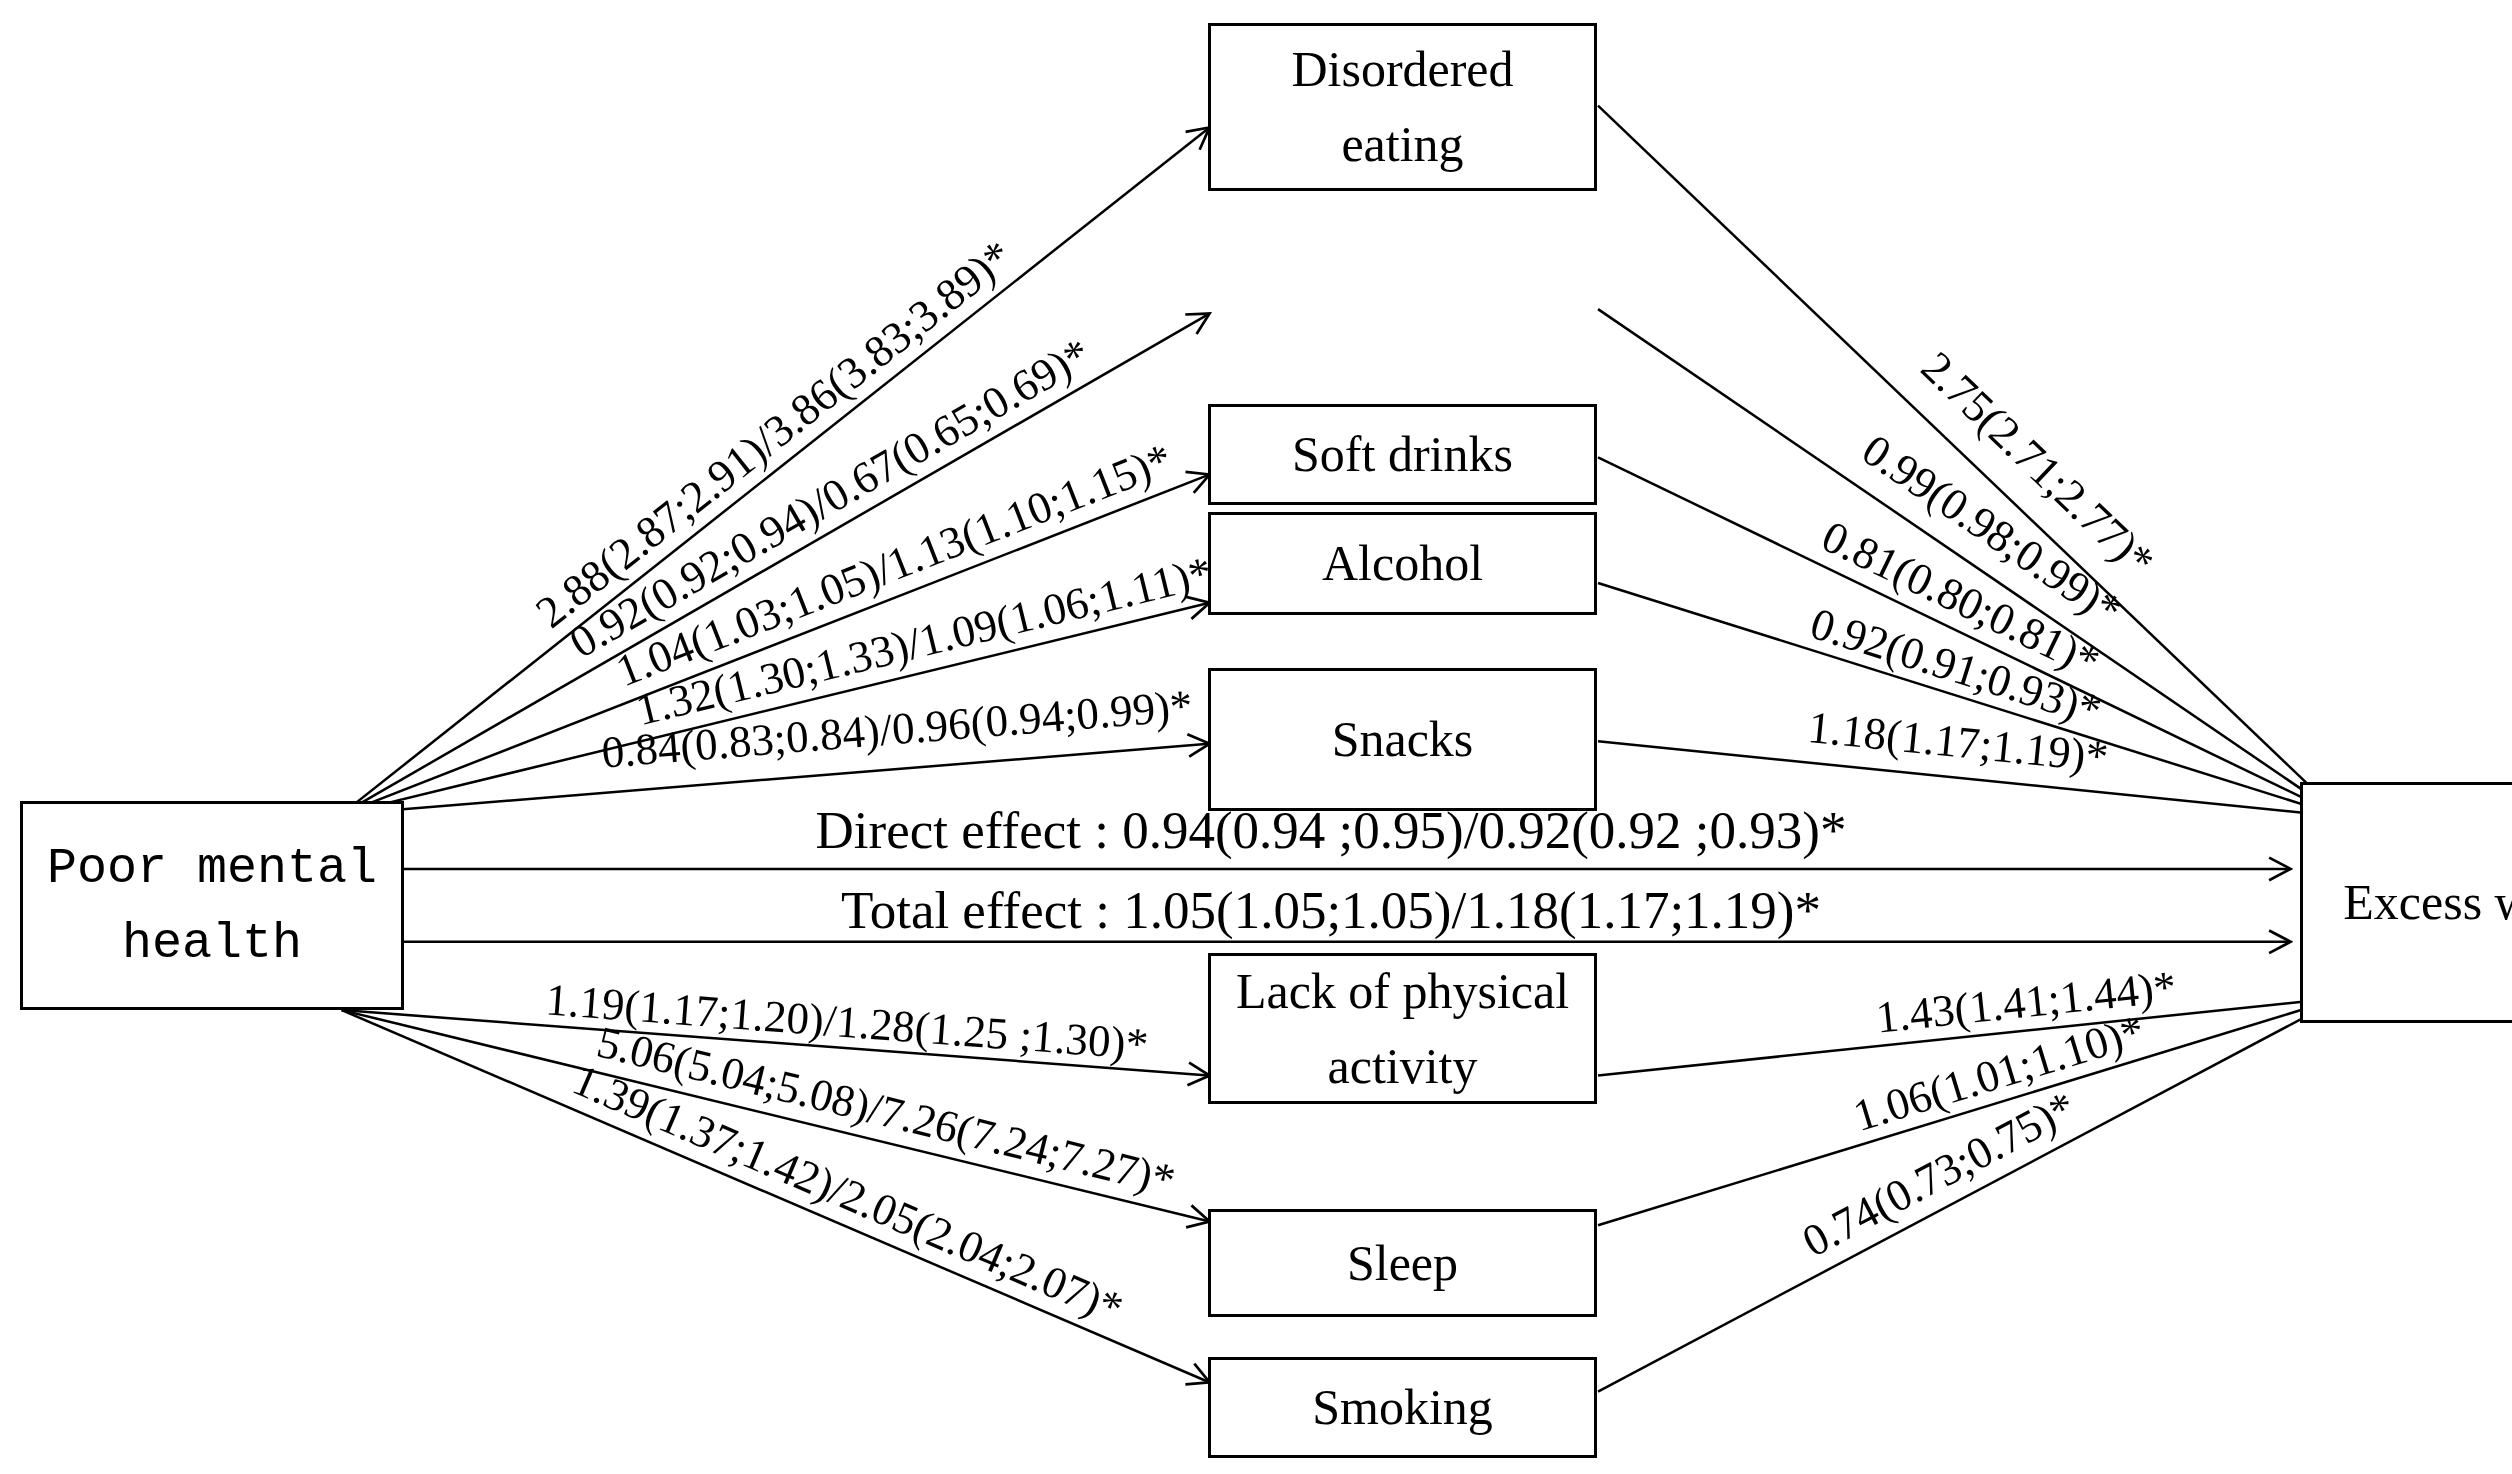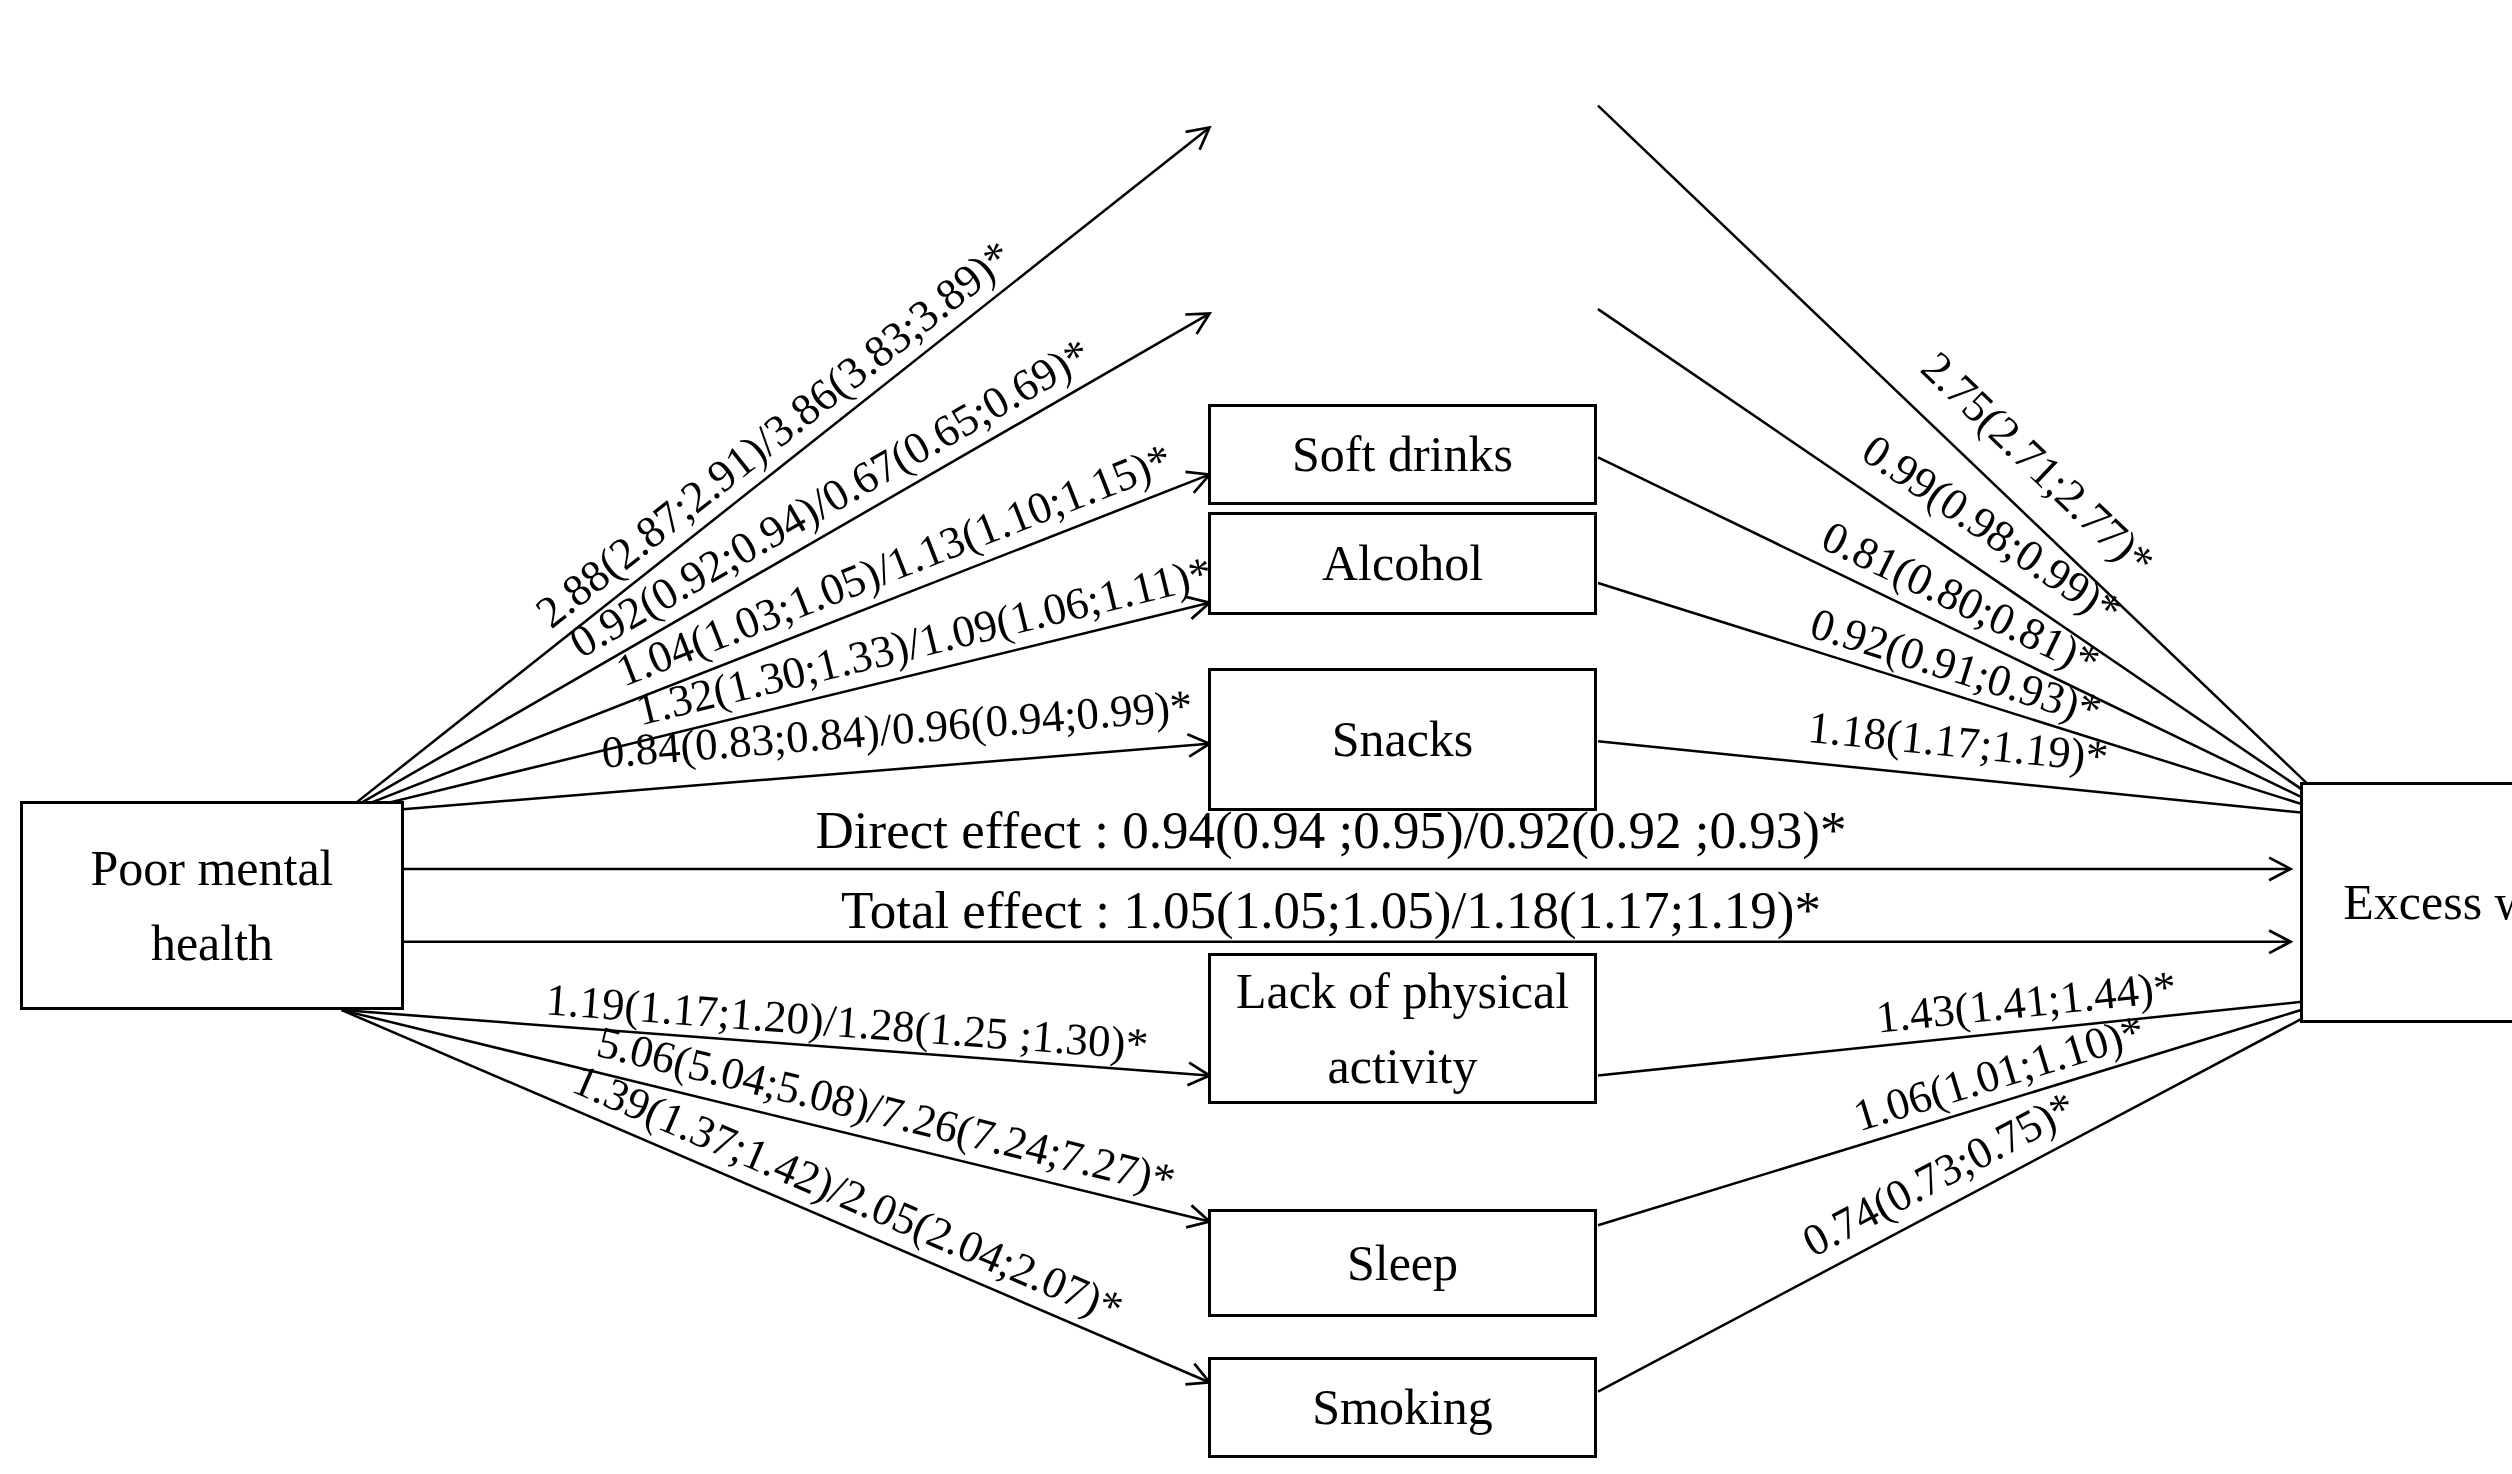--- a/index.html
+++ b/index.html
@@ -82,25 +82,27 @@
     <line x1="3180" y1="210" x2="4660" y2="1625"></line>
     <line x1="3180" y1="615" x2="4660" y2="1625"></line>
     <line x1="3180" y1="910" x2="4660" y2="1625"></line>
     <line x1="3180" y1="1160" x2="4660" y2="1625"></line>
     <line x1="3180" y1="1475" x2="4660" y2="1625"></line>
     <line x1="3180" y1="2140" x2="4660" y2="1985"></line>
     <line x1="3180" y1="2438" x2="4660" y2="1985"></line>
     <line x1="3180" y1="2769" x2="4660" y2="1985"></line>
   </svg>
 
-  <div class="node" style="left:20px; top:801px; width:384px; height:209px;">Poor mental
+  <div class="node" style="left:20px; top:801px; width:384px; height:209px;font-family:Liberation Mono, monospace;">Poor mental
 health</div>
 
   <div class="node" style="left:2300px; top:782px; width:374px; height:241px;">Excess weight</div>
 
+  <div class="node" style="left:1208px; top:22.6px; width:389px; height:168px;">Disordered
+eating</div>
 
 
   <div class="node" style="left:1208px; top:404px; width:389px; height:101px;">Soft drinks</div>
 
   <div class="node" style="left:1208px; top:512px; width:389px; height:103px;">Alcohol</div>
 
   <div class="node" style="left:1208px; top:668px; width:389px; height:143px;">Snacks</div>
 
   <div class="node" style="left:1208px; top:953px; width:389px; height:151px;">Lack of physical
 activity</div>

